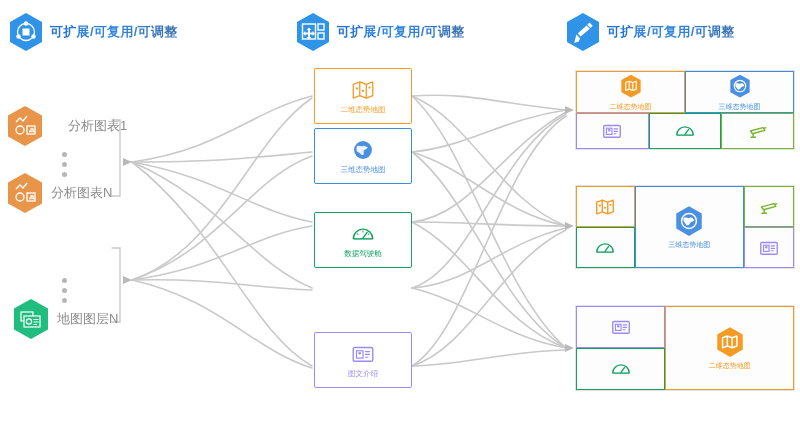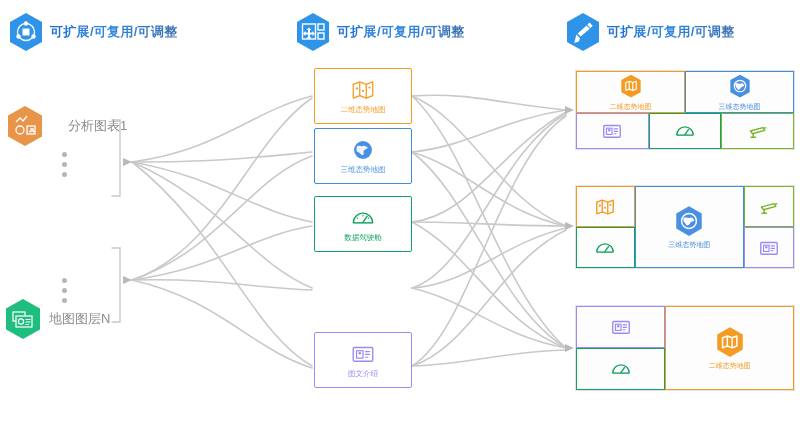--- a/index.html
+++ b/index.html
@@ -43,21 +43,21 @@
     position: absolute; width: 98px; height: 56px; background: #fff;
     border: 1.6px solid #ccc; border-radius: 2px;
     display: flex; flex-direction: column; align-items: center;
     justify-content: center; gap: 2px;
   }
   .card .ic { width: 26px; height: 26px; }
   .card .cap { font-size: 7.5px; white-space: nowrap; }
 
   .c-orange { border-color: #f59a23; } .c-orange .cap { color: #f59a23; }
   .c-blue   { border-color: #3d8ede; } .c-blue   .cap { color: #4a90e2; }
-  .c-green  { border-color: #13a361; } .c-green  .cap { color: #13a361; }
+  .c-green  { border-color: #13a361; margin-top: 16px; } .c-green  .cap { color: #13a361; }
   .c-olive  { border-color: #79b52b; } .c-olive  .cap { color: #79b52b; }
   .c-purple { border-color: #9b8cf5; } .c-purple .cap { color: #9b8cf5; }
 
   
   .panel { position: absolute; width: 220px; background: #fff;
            border: 1px solid #e3e3e3; }
   .cell { background: #fdfdfd; display: flex; flex-direction: column;
           align-items: center; justify-content: center; gap: 2px;
           border: 1.4px solid #ccc; }
   .cell .ic { width: 22px; height: 22px; }
@@ -194,29 +194,41 @@
     </svg>
     <span class="lbl">分析图表1</span>
   </div>
 
   <div class="dots" style="left:62px; top:152px;">
     <i></i>
       <i></i>
       <i></i>
   </div>
 
+  <div class="src" style="left:6px; top:172px;">
+    <svg class="hx" viewBox="0 0 38 42">
+      <polygon points="19,1 36,10.5 36,31.5 19,41 2,31.5 2,10.5" fill="#e8954a"></polygon>
+      <g stroke="#fff" stroke-width="1.3" fill="none">
+        <path d="M10 17 l4 -4 3 3 4 -5"></path>
+        <circle cx="14" cy="25" r="4"></circle>
+        <rect x="21" y="21" width="8" height="8"></rect>
+        <path d="M23 26.5 l2 0 0 -2.5 2 0 0 2.5 2 0"></path>
+      </g>
+    </svg>
+    <span class="lbl">分析图表N</span>
+  </div>
 
 
   <div class="dots" style="left:62px; top:278px;">
     <i></i>
       <i></i>
       <i></i>
   </div>
 
-  <div class="src" style="left:4px; top:298px;">
+  <div class="src" style="left:12px; top:298px;">
     <svg class="hx" viewBox="0 0 38 42">
       <polygon points="19,1 36,10.5 36,31.5 19,41 2,31.5 2,10.5" fill="#1fbd7e"></polygon>
       <g stroke="#fff" stroke-width="1.2" fill="none">
         <rect x="9" y="14" width="12" height="9"></rect>
         <rect x="12" y="18" width="16" height="11" fill="#1fbd7e"></rect>
         <circle cx="17" cy="23.5" r="2.6"></circle>
         <path d="M21.5 21.5 h5 M21.5 24 h5 M21.5 26.5 h3.5"></path>
       </g>
     </svg>
     <span class="lbl">地图图层N</span>

